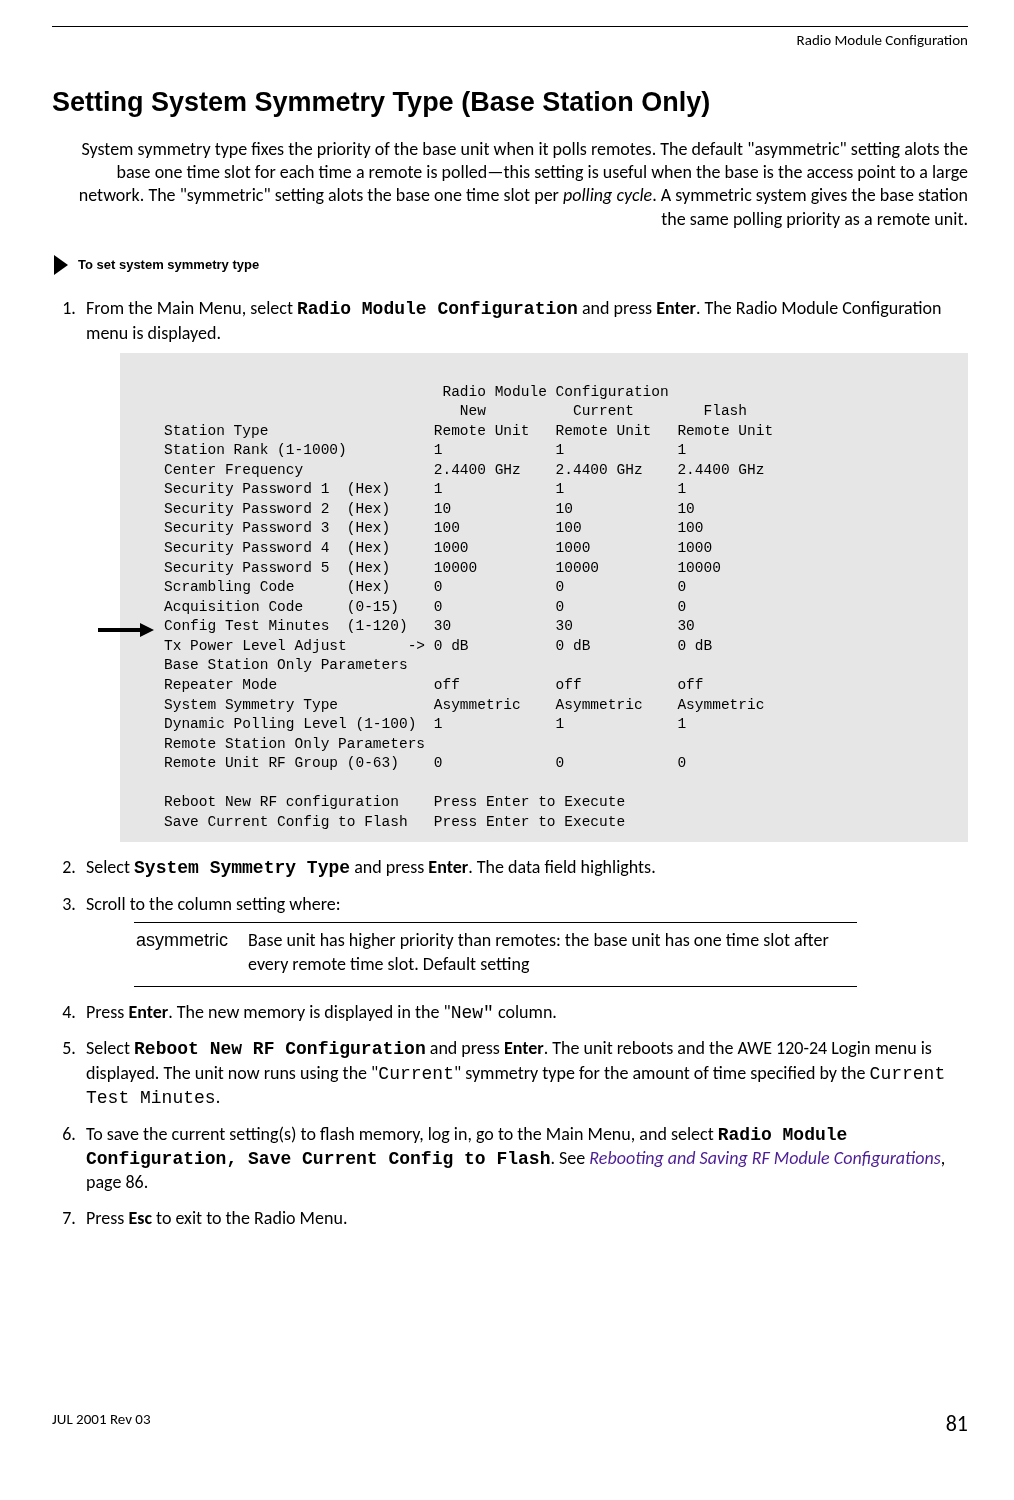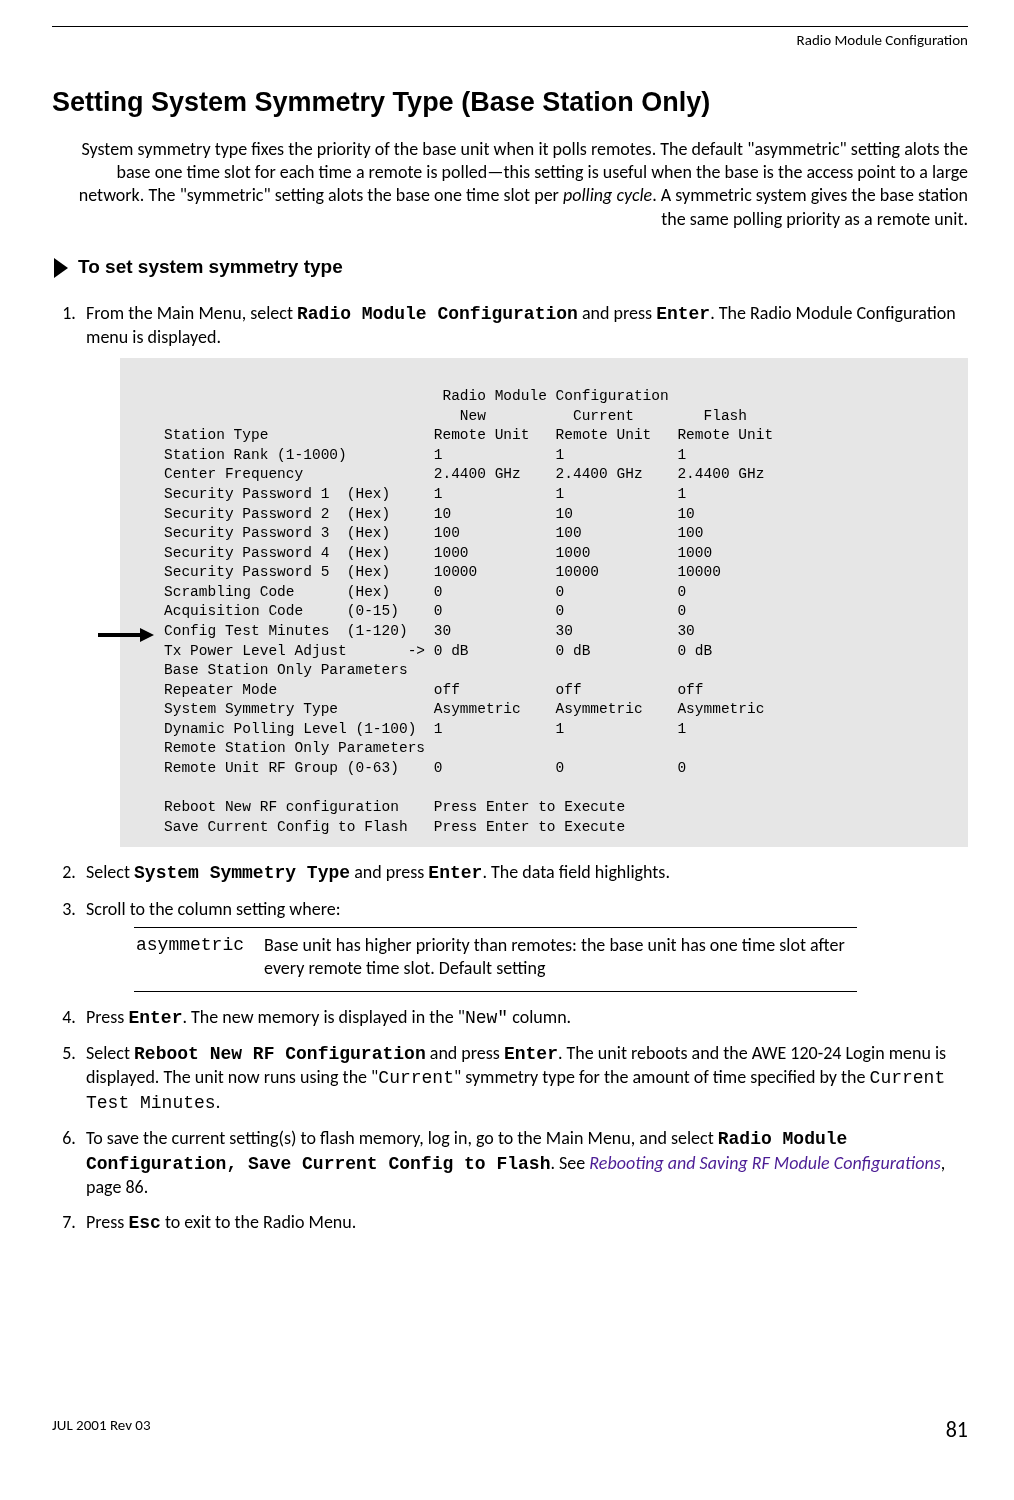--- a/index.html
+++ b/index.html
@@ -26,21 +26,21 @@
     margin: 0 0 18px 0;
   }
   .intro {
     margin: 0 0 24px 0;
     text-align: right;
   }
   .italic { font-style: italic; }
   .procedure-head {
     font-family: Arial, Helvetica, sans-serif;
     font-weight: bold;
-    font-size: 19px;
+    font-size: 13px;
     margin: 6px 0 22px 0;
     display: flex;
     align-items: center;
     gap: 8px;
   }
   .procedure-head svg { flex: 0 0 auto; }
   ol.steps {
     list-style: decimal;
     padding-left: 28px;
     margin: 0;
@@ -49,21 +49,21 @@
     margin: 0 0 12px 0;
     padding-left: 6px;
   }
   .mono {
     font-family: "Courier New", Courier, monospace;
     font-weight: bold;
   }
   .mono-plain {
     font-family: "Courier New", Courier, monospace;
   }
-  .bold { font-weight: bold; font-family: Liberation Mono, monospace; }
+  .bold { font-weight: bold; }
   .linkish {
     color: #4c1d95;
     font-style: italic;
   }
   .codebox {
     background: #e6e6e6;
     font-family: "Courier New", Courier, monospace;
     font-size: 14.5px;
     line-height: 1.35;
     white-space: pre;
@@ -79,21 +79,21 @@
   .def-table {
     border-collapse: collapse;
     margin: 6px 0 14px 48px;
     width: 82%;
   }
   .def-table td {
     padding: 6px 10px 10px 2px;
     vertical-align: top;
   }
   .def-table .term {
-    font-family: Liberation Mono, monospace;
+    font-family: Liberation Sans, sans-serif;
     white-space: nowrap;
     padding-right: 18px;
   }
   .def-table tr:first-child td { border-top: 1px solid #000; }
   .def-table tr:last-child td { border-bottom: 1px solid #000; }
   .footer {
     display: flex;
     justify-content: space-between;
     font-size: 15px;
     margin-top: 180px;

